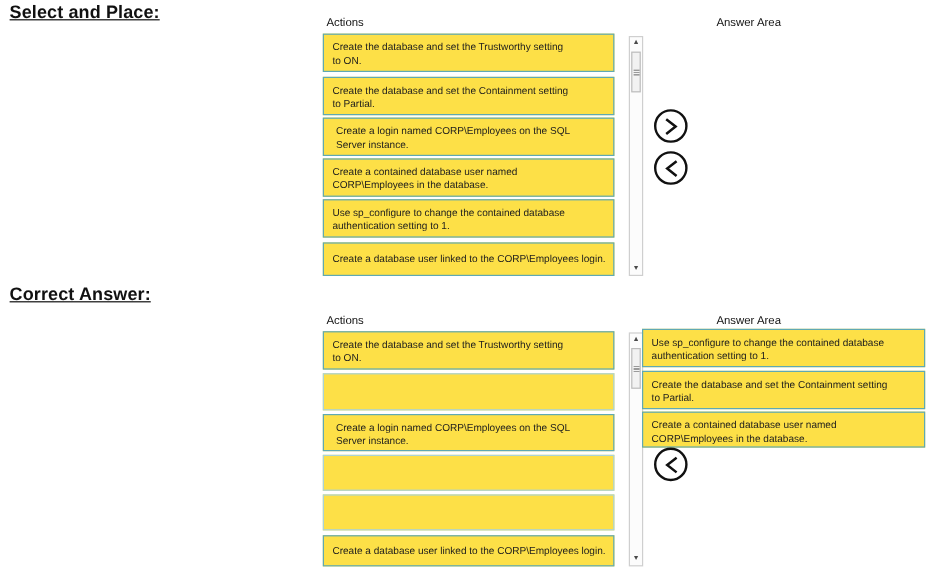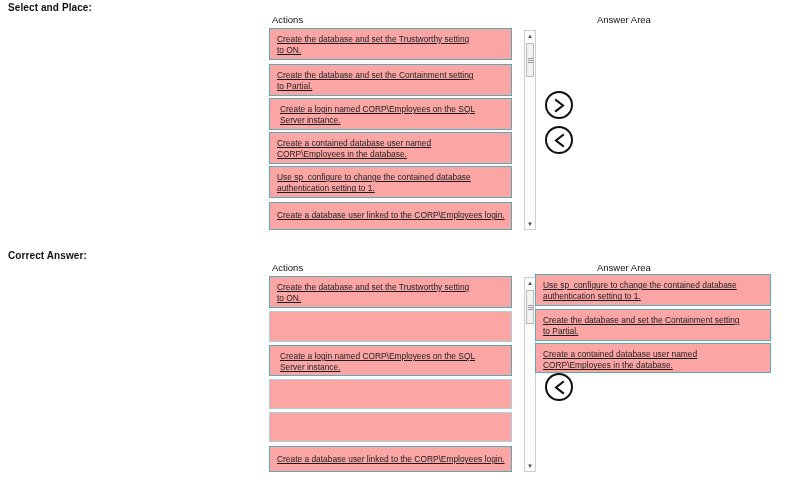--- a/index.html
+++ b/index.html
@@ -11,49 +11,49 @@
     width: 786px;
     height: 485px;
     position: relative;
     font-family: "Liberation Sans", sans-serif;
     color: #1b1b1b;
     overflow: hidden;
   }
 
   .section-label {
     position: absolute;
-    font-size: 10px;
+    font-size: 15px;
     font-weight: bold;
     color: #111111;
     letter-spacing: 0.1px;
     white-space: nowrap;
+    text-decoration: underline;
   }
   #label-select-place { left: 8px;  top: 2px; }
-  #label-correct-answer { left: 8px; top: 250px; }
+  #label-correct-answer { left: 8px; top: 237px; }
 
   .col-head {
     position: absolute;
     font-size: 9.5px;
     font-weight: normal;
     color: #111111;
     white-space: nowrap;
   }
 
   
   .box {
     position: absolute;
     box-sizing: border-box;
-    background: #fca5a5;
+    background: #fde047;
     border: 1px solid #5fa9b3;
     font-size: 8.4px;
     line-height: 11.4px;
     color: #1d1d1d;
     padding: 5px 0 4px 7px;
     overflow: hidden;
-    text-decoration: underline;
   }
   .box.pale { border-color: #a9d3d9; }
   .box.indent { padding-left: 10px; }
   .box.center-text { padding-top: 7px; }
   .box .ln { display: block; white-space: nowrap; }
 
   
   .scrollbar {
     position: absolute;
     width: 12px;

